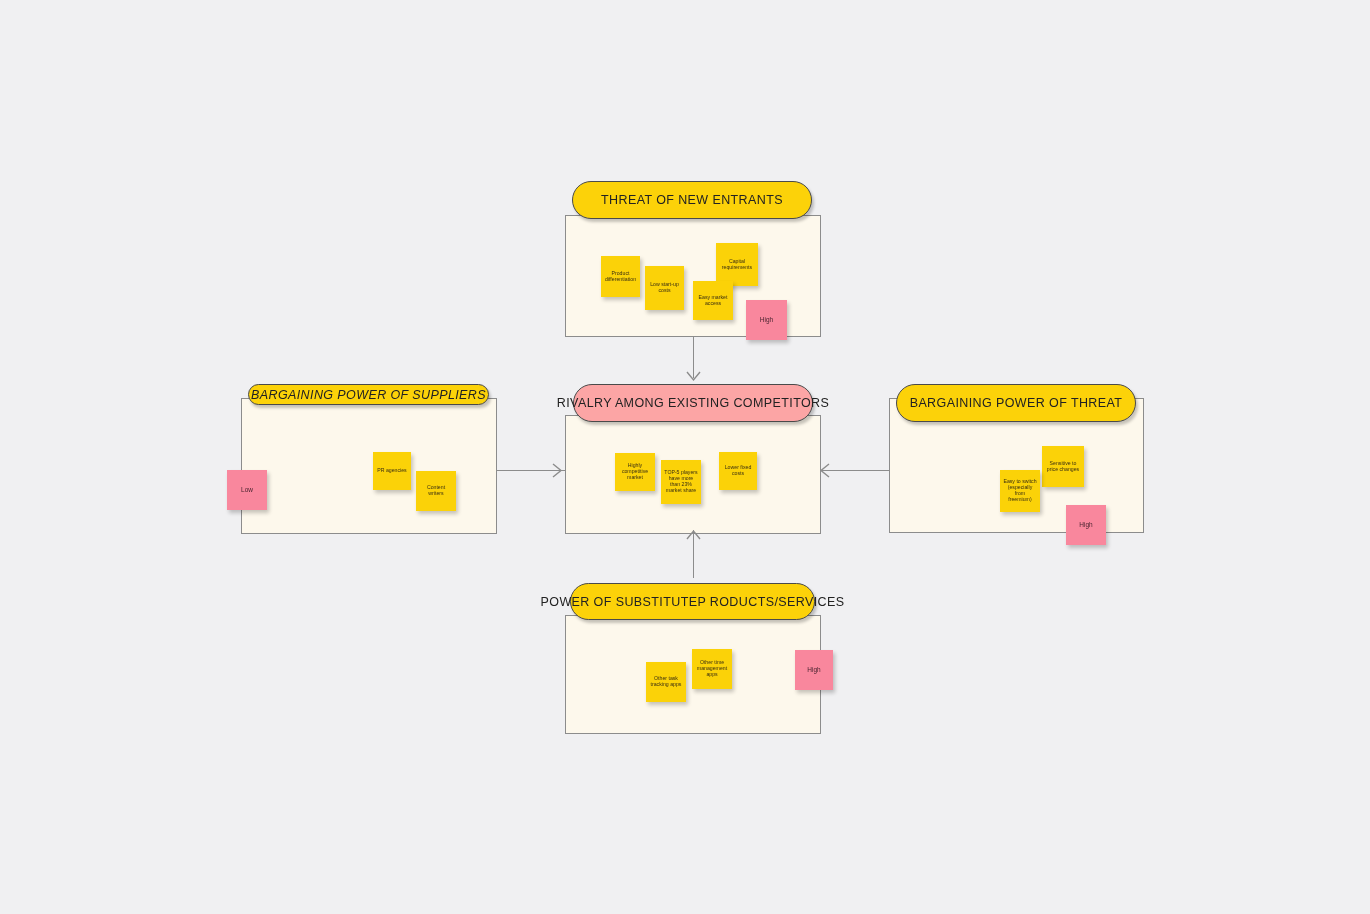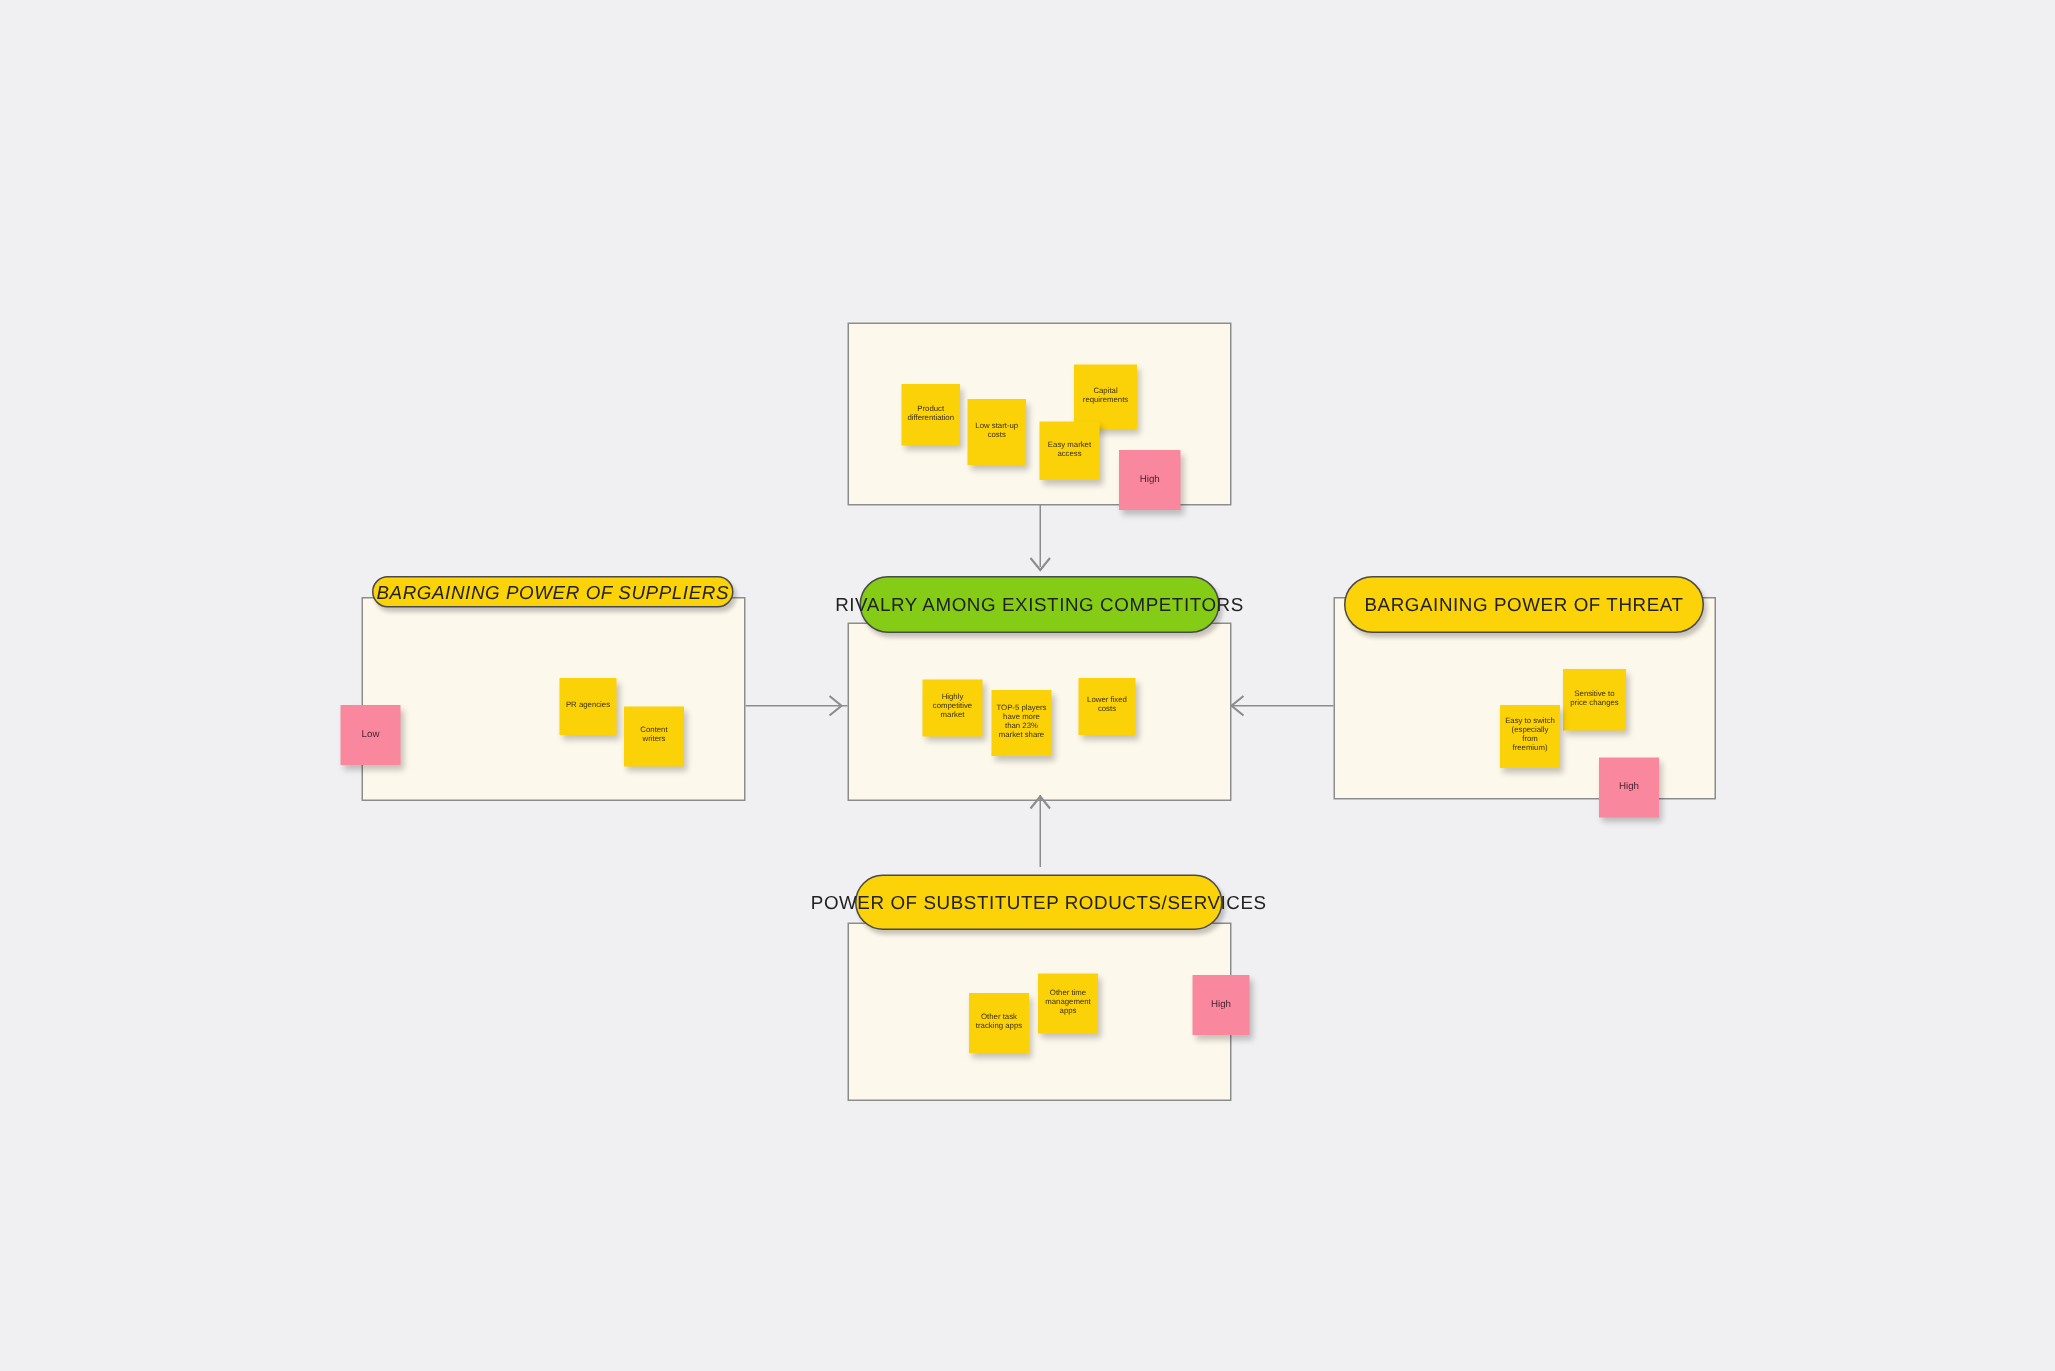--- a/index.html
+++ b/index.html
@@ -29,21 +29,21 @@
     box-shadow:2px 3px 3px rgba(0,0,0,.22);
     letter-spacing:.4px;
     color:#222;
     font-size:12.5px;
     text-align:center;
     padding:0 14px;
     z-index:6;
     white-space:nowrap;
   }
   .pill.yellow{background:#fcd209;}
-  .pill.red{background:#84cc16;}
+  .pill.red{background:#fca5a5;}
 
   
   .note{
     position:absolute;
     display:flex;align-items:center;justify-content:center;
     text-align:center;
     box-sizing:border-box;
     padding:3px;
     line-height:1.12;
     color:#3a2f12;
@@ -89,20 +89,21 @@
   </div>
 
   <div class="conn h" style="left:821px;top:470px;width:68px;"></div>
   <div class="arrow" style="left:818px;top:463px;">
     <svg width="12" height="15" viewBox="0 0 12 15">
         <path d="M11 1 L3 7.5 L11 14" fill="none" stroke="#8c8c8c" stroke-width="1.4"></path>
       </svg>
   </div>
 
   <div class="panel" style="left:565px;top:215px;width:256px;height:122px;"></div>
+  <div class="pill yellow" style="left:572px;top:181px;width:240px;height:38px;">THREAT OF NEW ENTRANTS</div>
 
   <div class="note yellow" style="left:601px;top:256px;width:39px;height:41px;font-size:5.2px;">Product differentiation</div>
   <div class="note yellow" style="left:645px;top:266px;width:39px;height:44px;font-size:5.2px;">Low start-up costs</div>
   <div class="note yellow" style="left:716px;top:243px;width:42px;height:43px;font-size:5.2px;">Capital requirements</div>
   <div class="note yellow" style="left:693px;top:281px;width:40px;height:39px;font-size:5.2px;">Easy market access</div>
   <div class="note pink" style="left:746px;top:300px;width:41px;height:40px;font-size:6.5px;">High</div>
 
   <div class="panel" style="left:241px;top:398px;width:256px;height:136px;"></div>
   <div class="pill yellow" style="left:248px;top:384px;width:241px;height:21px;font-style:italic;">BARGAINING POWER OF SUPPLIERS</div>
 

